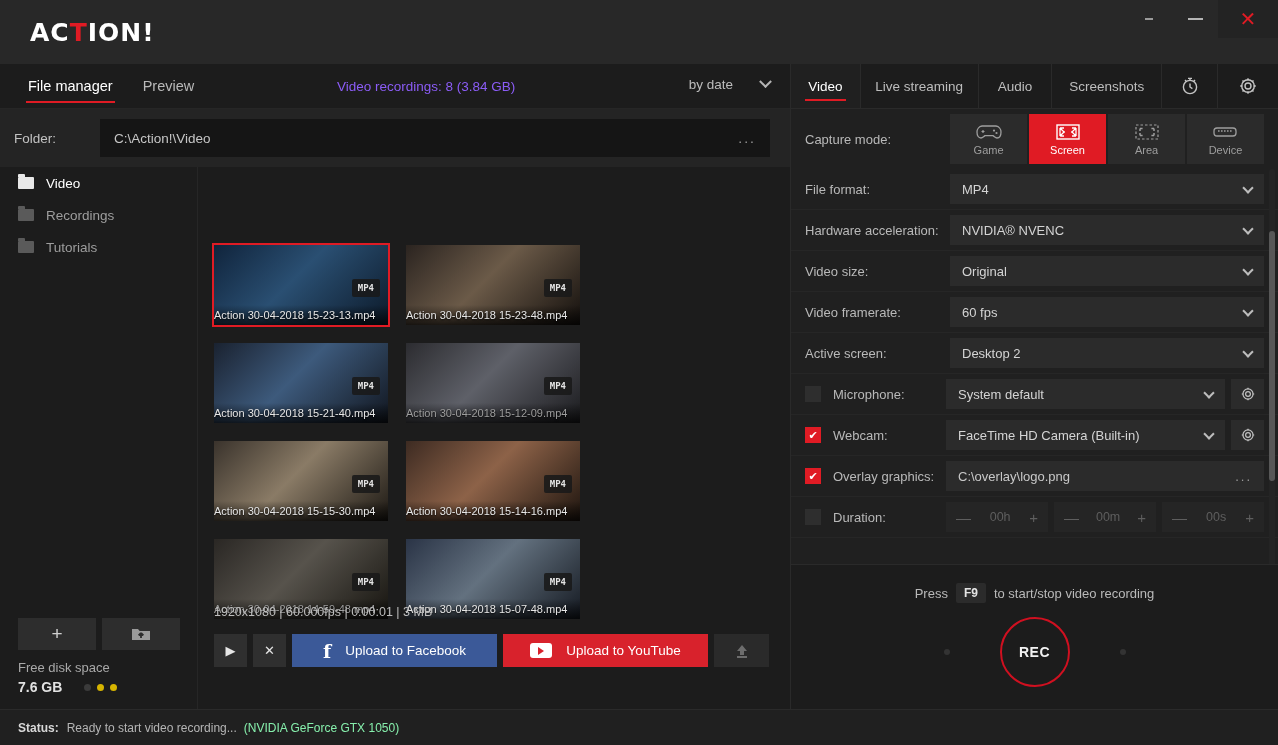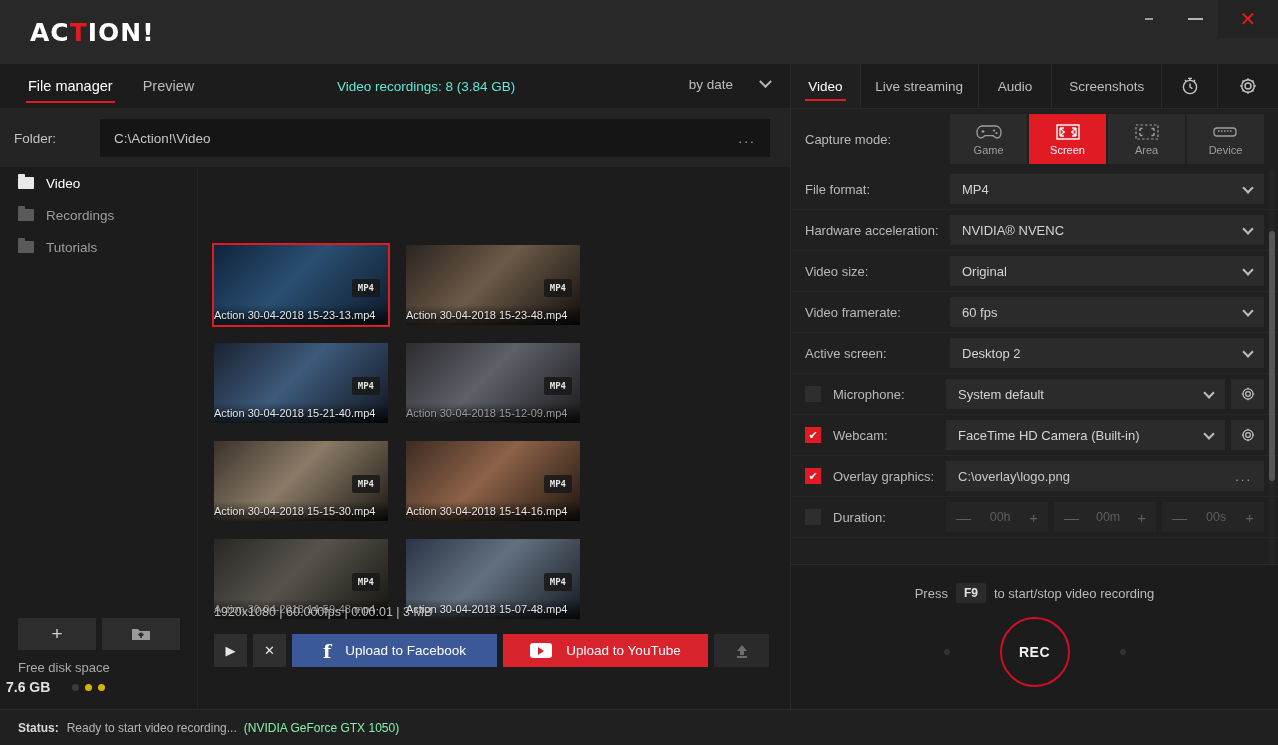--- a/index.html
+++ b/index.html
@@ -58,21 +58,21 @@
     font-size: 14.5px; color: #b9b9b9; cursor: pointer;
     padding: 6px 2px; margin-left: 26px; position: relative;
   }
   .fm-tab.active { color: #ffffff; }
   .fm-tab.active::after {
     content: ""; position: absolute; left: 0; right: 0; bottom: -3px;
     height: 2px; background: #e01b24;
   }
   .fm-count {
     position: absolute; left: 337px; top: 15px;
-    font-size: 13.5px; color: #5eead4;
+    font-size: 13.5px; color: #8b5cf6;
   }
   .fm-sort {
     position: absolute; right: 20px; top: 13px;
     display: flex; align-items: center; gap: 28px;
     font-size: 13.5px; color: #bdbdbd; cursor: pointer;
   }
   .chev { width: 9px; height: 9px; border-right: 2px solid #b5b5b5; border-bottom: 2px solid #b5b5b5;
     transform: rotate(45deg) translate(-2px,-2px); }
 
   .folderbar {
@@ -101,21 +101,21 @@
   .tree-item.active .folder-ico, .tree-item.active .folder-ico::before { background: #e8e8e8; }
   .tree-item.sub .folder-ico { background:#5a5a5a; } .tree-item.sub .folder-ico::before{background:#5a5a5a;}
 
   .tree-bottom { position: absolute; left: 0; bottom: 0; width: 198px; padding: 0 0 14px 0; }
   .tb-buttons { display: flex; gap: 6px; padding: 0 18px 10px 18px; }
   .tb-btn {
     flex: 1; height: 32px; background: #2d2d2d; display: flex;
     align-items: center; justify-content: center; cursor: pointer; color: #d0d0d0; font-size: 19px;
   }
   .disk-label { padding-left: 18px; font-size: 13px; color: #a9a9a9; }
-  .disk-row { padding-left: 6px; display: flex; align-items: center; gap: 8px; margin-top: 4px;}
+  .disk-row { padding-left: 18px; display: flex; align-items: center; gap: 8px; margin-top: 4px;}
   .disk-val { font-size: 14px; color: #e2e2e2; font-weight: bold;}
   .dots { display:flex; gap:6px; margin-left: 14px;}
   .dot { width: 7px; height: 7px; border-radius: 50%; background:#3b3b3b; }
   .dot.on { background:#d6b400; }
 
   
   .grid-area {
     position: absolute; left: 198px; top: 103px; right: 0; bottom: 0;
     background: #1c1c1c;
   }

